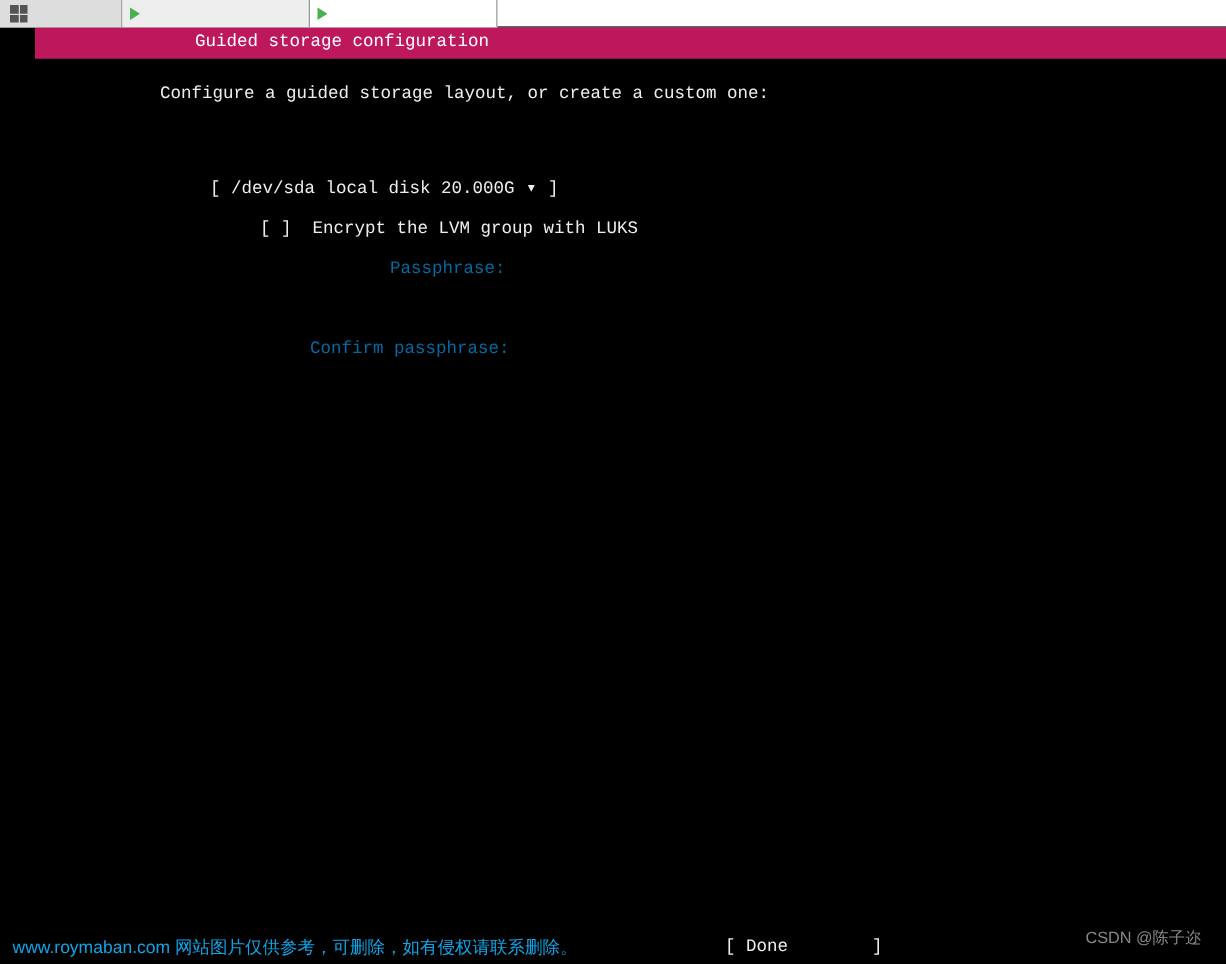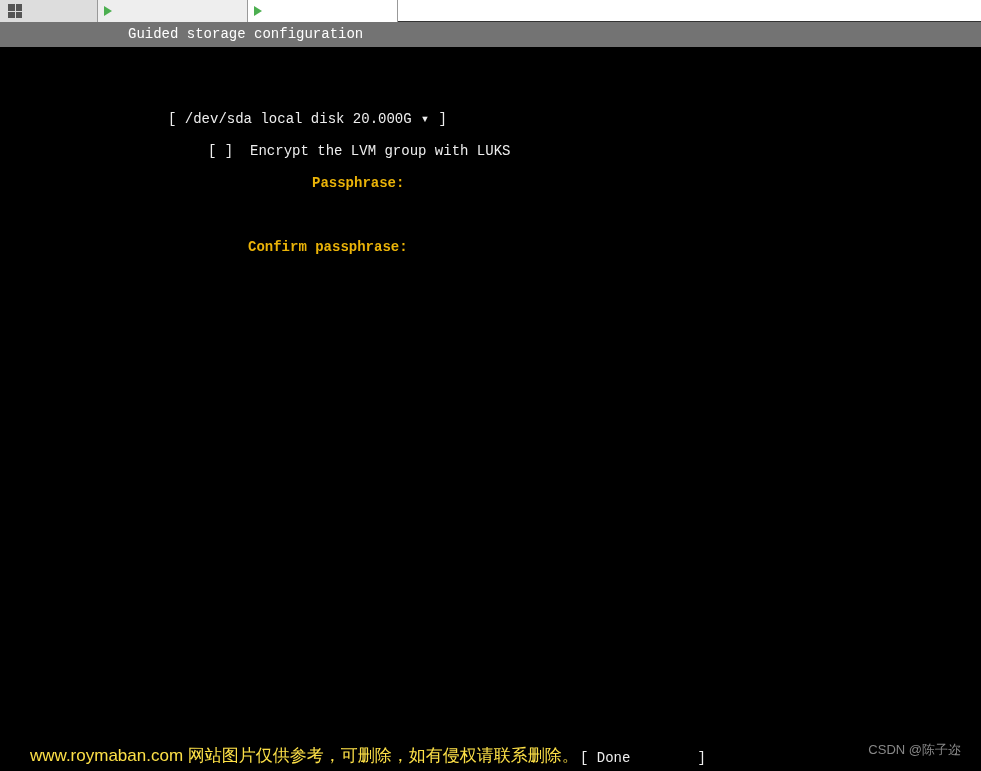--- a/index.html
+++ b/index.html
@@ -64,43 +64,43 @@
       border-left: 8px solid #4caf50;
       border-top: 5px solid transparent;
       border-bottom: 5px solid transparent;
     }
     .tab-label {
       color: #333;
       font-size: 12px;
     }
     .header-bar {
       height: 25px;
-      background: #737373;
+      background: #be185d;
       color: #fff;
       display: flex;
       align-items: center;
       padding-left: 128px;
       line-height: 25px;
+      margin-left: 28px;
     }
     .content {
       padding-top: 12px;
       padding-left: 128px;
       line-height: 32px;
       color: #eee;
     }
     .line {
       white-space: pre;
     }
     .indent-1 { padding-left: 40px; }
     .indent-2 { padding-left: 80px; }
     .indent-3 { padding-left: 120px; }
     .dimmed {
-      color: #eab308;
+      color: #0369a1;
       white-space: pre;
-      font-weight: bold;
     }
     .dropdown-line {
       white-space: pre;
       margin-top: 44px;
     }
     .arrow-down {
       display: inline-block;
       width: 10px;
       text-align: center;
     }
@@ -114,24 +114,23 @@
       line-height: 20px;
     }
     .footer-buttons .btn-line {
       padding-left: 580px;
       white-space: pre;
     }
     .watermark-left {
       position: absolute;
       bottom: 4px;
       left: 10px;
-      color: #fde047;
-      font-size: 17px;
+      color: #0ea5e9;
+      font-size: 14px;
       font-family: sans-serif;
-      margin-left: 20px;
     }
     .watermark-right {
       position: absolute;
       bottom: 12px;
       right: 20px;
       color: #888;
       font-size: 13px;
       font-family: sans-serif;
     }
     .spacer-line {
@@ -158,20 +157,21 @@
     <div class="tab-play"></div>
     <span class="tab-label"></span>
   </div>
 </div>
 
 <div class="header-bar">
   <span>Guided storage configuration</span>
 </div>
 
 <div class="content">
+  <div class="line">Configure a guided storage layout, or create a custom one:</div>
   <div class="line indent-1 dropdown-line"><span>[ </span><span>/dev/sda local disk 20.000G</span> <span class="arrow-down">▾</span><span> ]</span></div>
   <div class="line indent-2"><span>[ ]</span>  <span>Encrypt the LVM group with LUKS</span></div>
   <div class="dimmed indent-3" style="padding-left:184px;">Passphrase:</div>
   <div class="spacer-line"></div>
   <div class="dimmed" style="padding-left:120px;">Confirm passphrase:</div>
   <div class="spacer-line"></div>
 </div>
 
 <div class="footer-buttons">
   <div class="btn-line">[ Done        ]</div>

